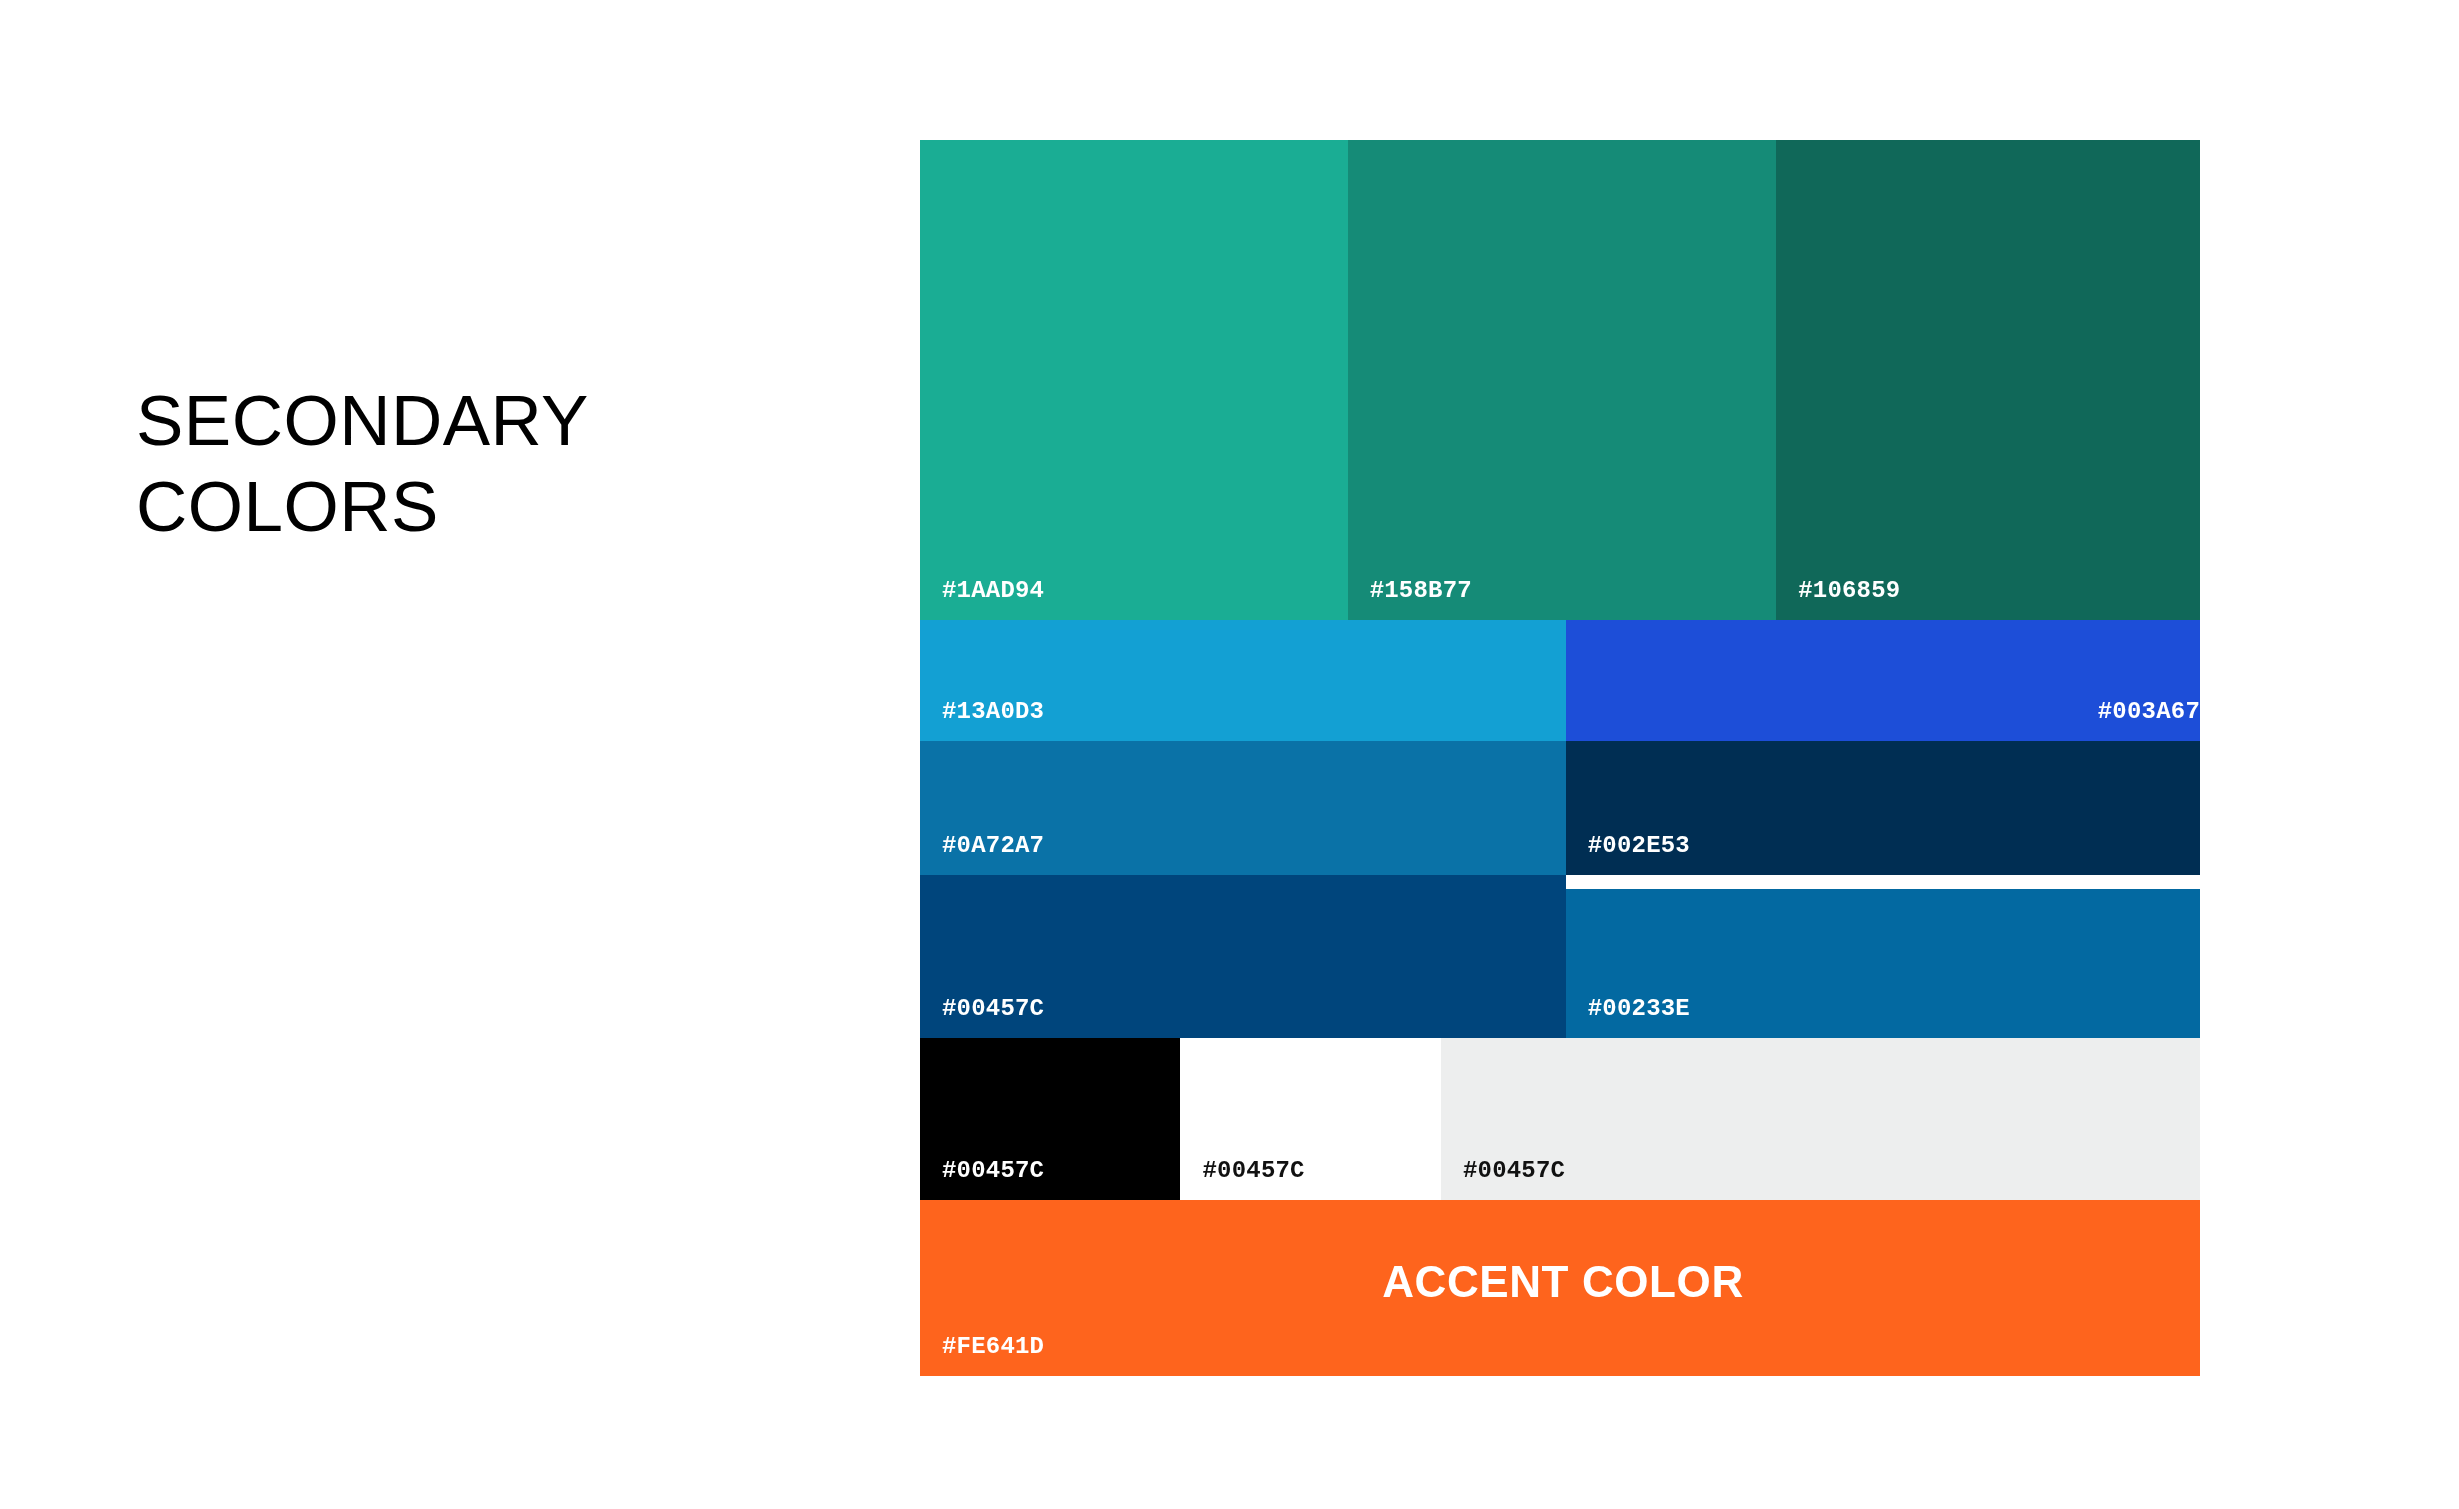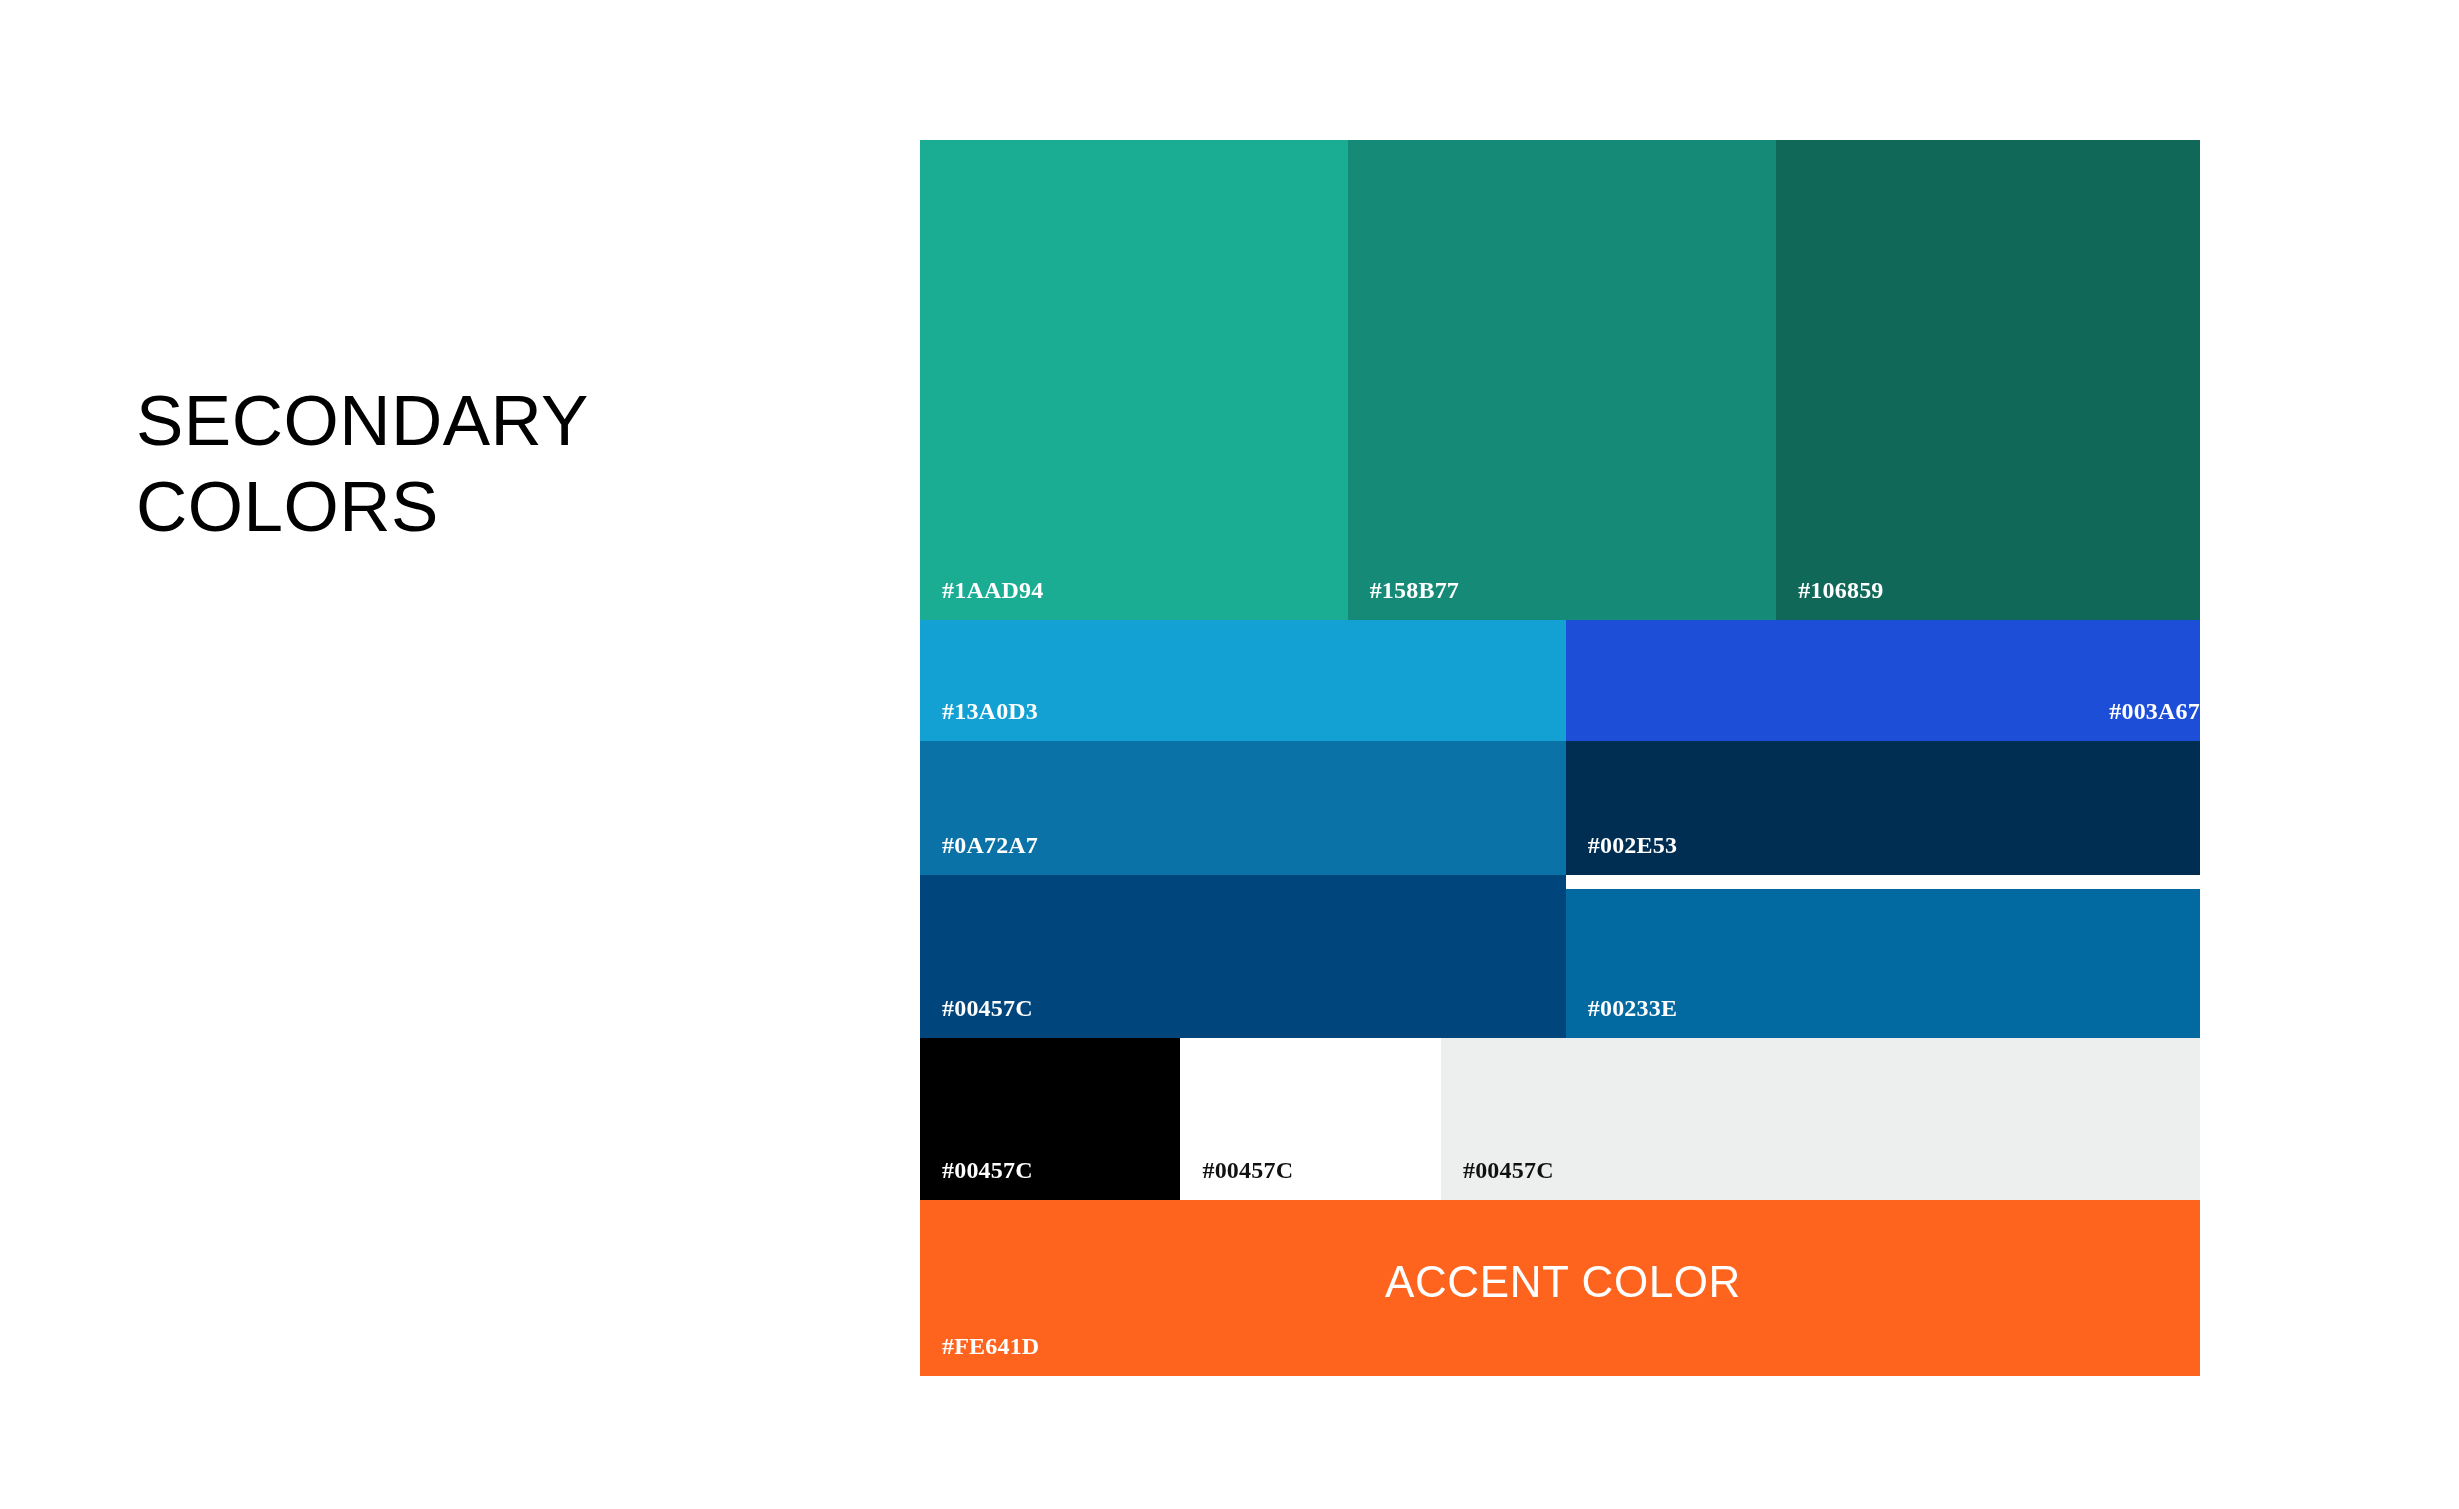--- a/index.html
+++ b/index.html
@@ -46,21 +46,21 @@
   }
 
   .swatch {
     position: relative;
     box-sizing: border-box;
     display: flex;
     align-items: flex-end;
   }
 
   .swatch-label {
-    font-family: Liberation Serif, serif;
+    font-family: Liberation Mono, monospace;
     font-weight: 700;
     font-size: 24px;
     letter-spacing: 0.2px;
     padding-left: 22px;
     padding-bottom: 16.3px;
     white-space: nowrap;
   }
 
   .label-light { color: #ffffff; }
   .label-dark  { color: #111111; }
@@ -82,21 +82,21 @@
     align-items: flex-end;
   }
   .accent-title {
     position: absolute;
     left: 6px;
     right: 0;
     top: 50%;
     transform: translateY(-62%);
     text-align: center;
     font-family: "Liberation Sans", sans-serif;
-    font-weight: 400;
+    font-weight: 700;
     font-size: 44px;
     letter-spacing: 0.6px;
     color: #ffffff;
   }
 </style>
 </head>
 <body>
 
 <div>
 

